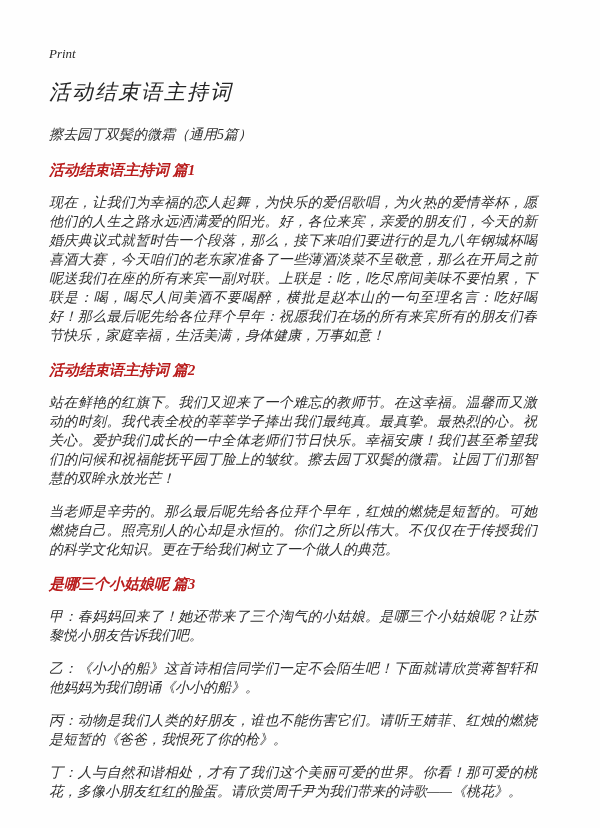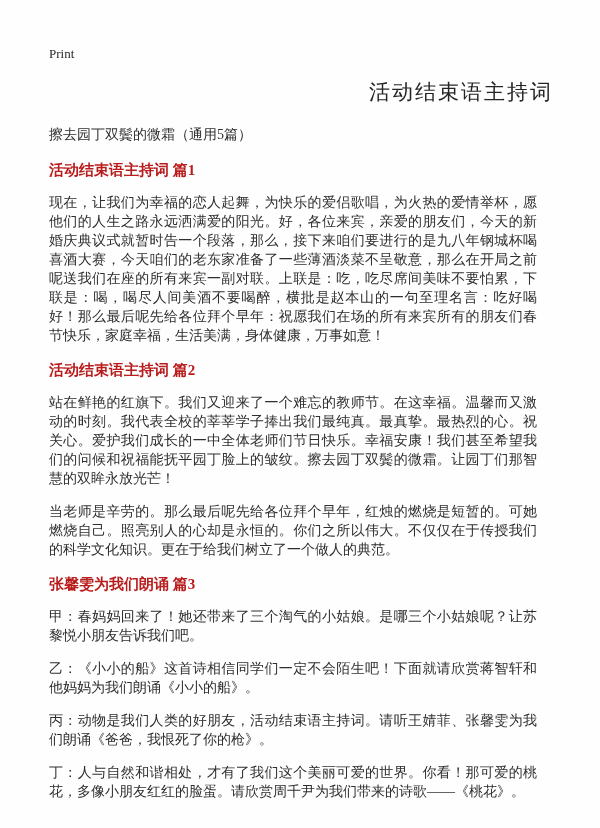--- a/index.html
+++ b/index.html
@@ -10,33 +10,34 @@
   .page {
     position: relative;
     width: 600px;
     height: 828px;
     background: #fefefe;
     box-sizing: border-box;
     padding: 44px 47px 30px 49px;
     font-family: "Liberation Serif", "DejaVu Serif", serif;
     color: #2e2e2e;
     overflow: hidden;
+    font-style: italic;
   }
   .print-label {
     font-size: 13px;
     color: #2a2a2a;
     margin: 0 0 18px 0;
     cursor: pointer;
     display: inline-block;
   }
   h1.doc-title {
     font-size: 21px;
     font-weight: 500;
     letter-spacing: 2px;
-    text-align: right;
+    text-align: left;
     color: #242424;
     margin: 0 0 20px 0;
     line-height: 1.2;
   }
   .doc-subtitle {
     font-size: 14px;
     margin: 0 0 17px 0;
     line-height: 19px;
   }
   h2.section-heading {
@@ -69,19 +70,19 @@
   
   <h2 class="section-heading">活动结束语主持词 篇1</h2>
   <p class="body-paragraph">现在，让我们为幸福的恋人起舞，为快乐的爱侣歌唱，为火热的爱情举杯，愿他们的人生之路永远洒满爱的阳光。好，各位来宾，亲爱的朋友们，今天的新婚庆典议式就暂时告一个段落，那么，接下来咱们要进行的是九八年钢城杯喝喜酒大赛，今天咱们的老东家准备了一些薄酒淡菜不呈敬意，那么在开局之前呢送我们在座的所有来宾一副对联。上联是：吃，吃尽席间美味不要怕累，下联是：喝，喝尽人间美酒不要喝醉，横批是赵本山的一句至理名言：吃好喝好！那么最后呢先给各位拜个早年：祝愿我们在场的所有来宾所有的朋友们春节快乐，家庭幸福，生活美满，身体健康，万事如意！</p>
 
   
   <h2 class="section-heading">活动结束语主持词 篇2</h2>
   <p class="body-paragraph">站在鲜艳的红旗下。我们又迎来了一个难忘的教师节。在这幸福。温馨而又激动的时刻。我代表全校的莘莘学子捧出我们最纯真。最真挚。最热烈的心。祝关心。爱护我们成长的一中全体老师们节日快乐。幸福安康！我们甚至希望我们的问候和祝福能抚平园丁脸上的皱纹。擦去园丁双鬓的微霜。让园丁们那智慧的双眸永放光芒！</p>
   <p class="body-paragraph">当老师是辛劳的。那么最后呢先给各位拜个早年，红烛的燃烧是短暂的。可她燃烧自己。照亮别人的心却是永恒的。你们之所以伟大。不仅仅在于传授我们的科学文化知识。更在于给我们树立了一个做人的典范。</p>
 
   
-  <h2 class="section-heading">张馨雯为我们朗诵 篇3</h2>
+  <h2 class="section-heading">是哪三个小姑娘呢 篇3</h2>
   <p class="body-paragraph">甲：春妈妈回来了！她还带来了三个淘气的小姑娘。是哪三个小姑娘呢？让苏黎悦小朋友告诉我们吧。</p>
   <p class="body-paragraph">乙：《小小的船》这首诗相信同学们一定不会陌生吧！下面就请欣赏蒋智轩和他妈妈为我们朗诵《小小的船》。</p>
-  <p class="body-paragraph">丙：动物是我们人类的好朋友，活动结束语主持词。请听王婧菲、张馨雯为我们朗诵《爸爸，我恨死了你的枪》。</p>
+  <p class="body-paragraph">丙：动物是我们人类的好朋友，谁也不能伤害它们。请听王婧菲、红烛的燃烧是短暂的《爸爸，我恨死了你的枪》。</p>
   <p class="body-paragraph">丁：人与自然和谐相处，才有了我们这个美丽可爱的世界。你看！那可爱的桃花，多像小朋友红红的脸蛋。请欣赏周千尹为我们带来的诗歌——《桃花》。</p>
 
 </div>
 
 </body></html>

